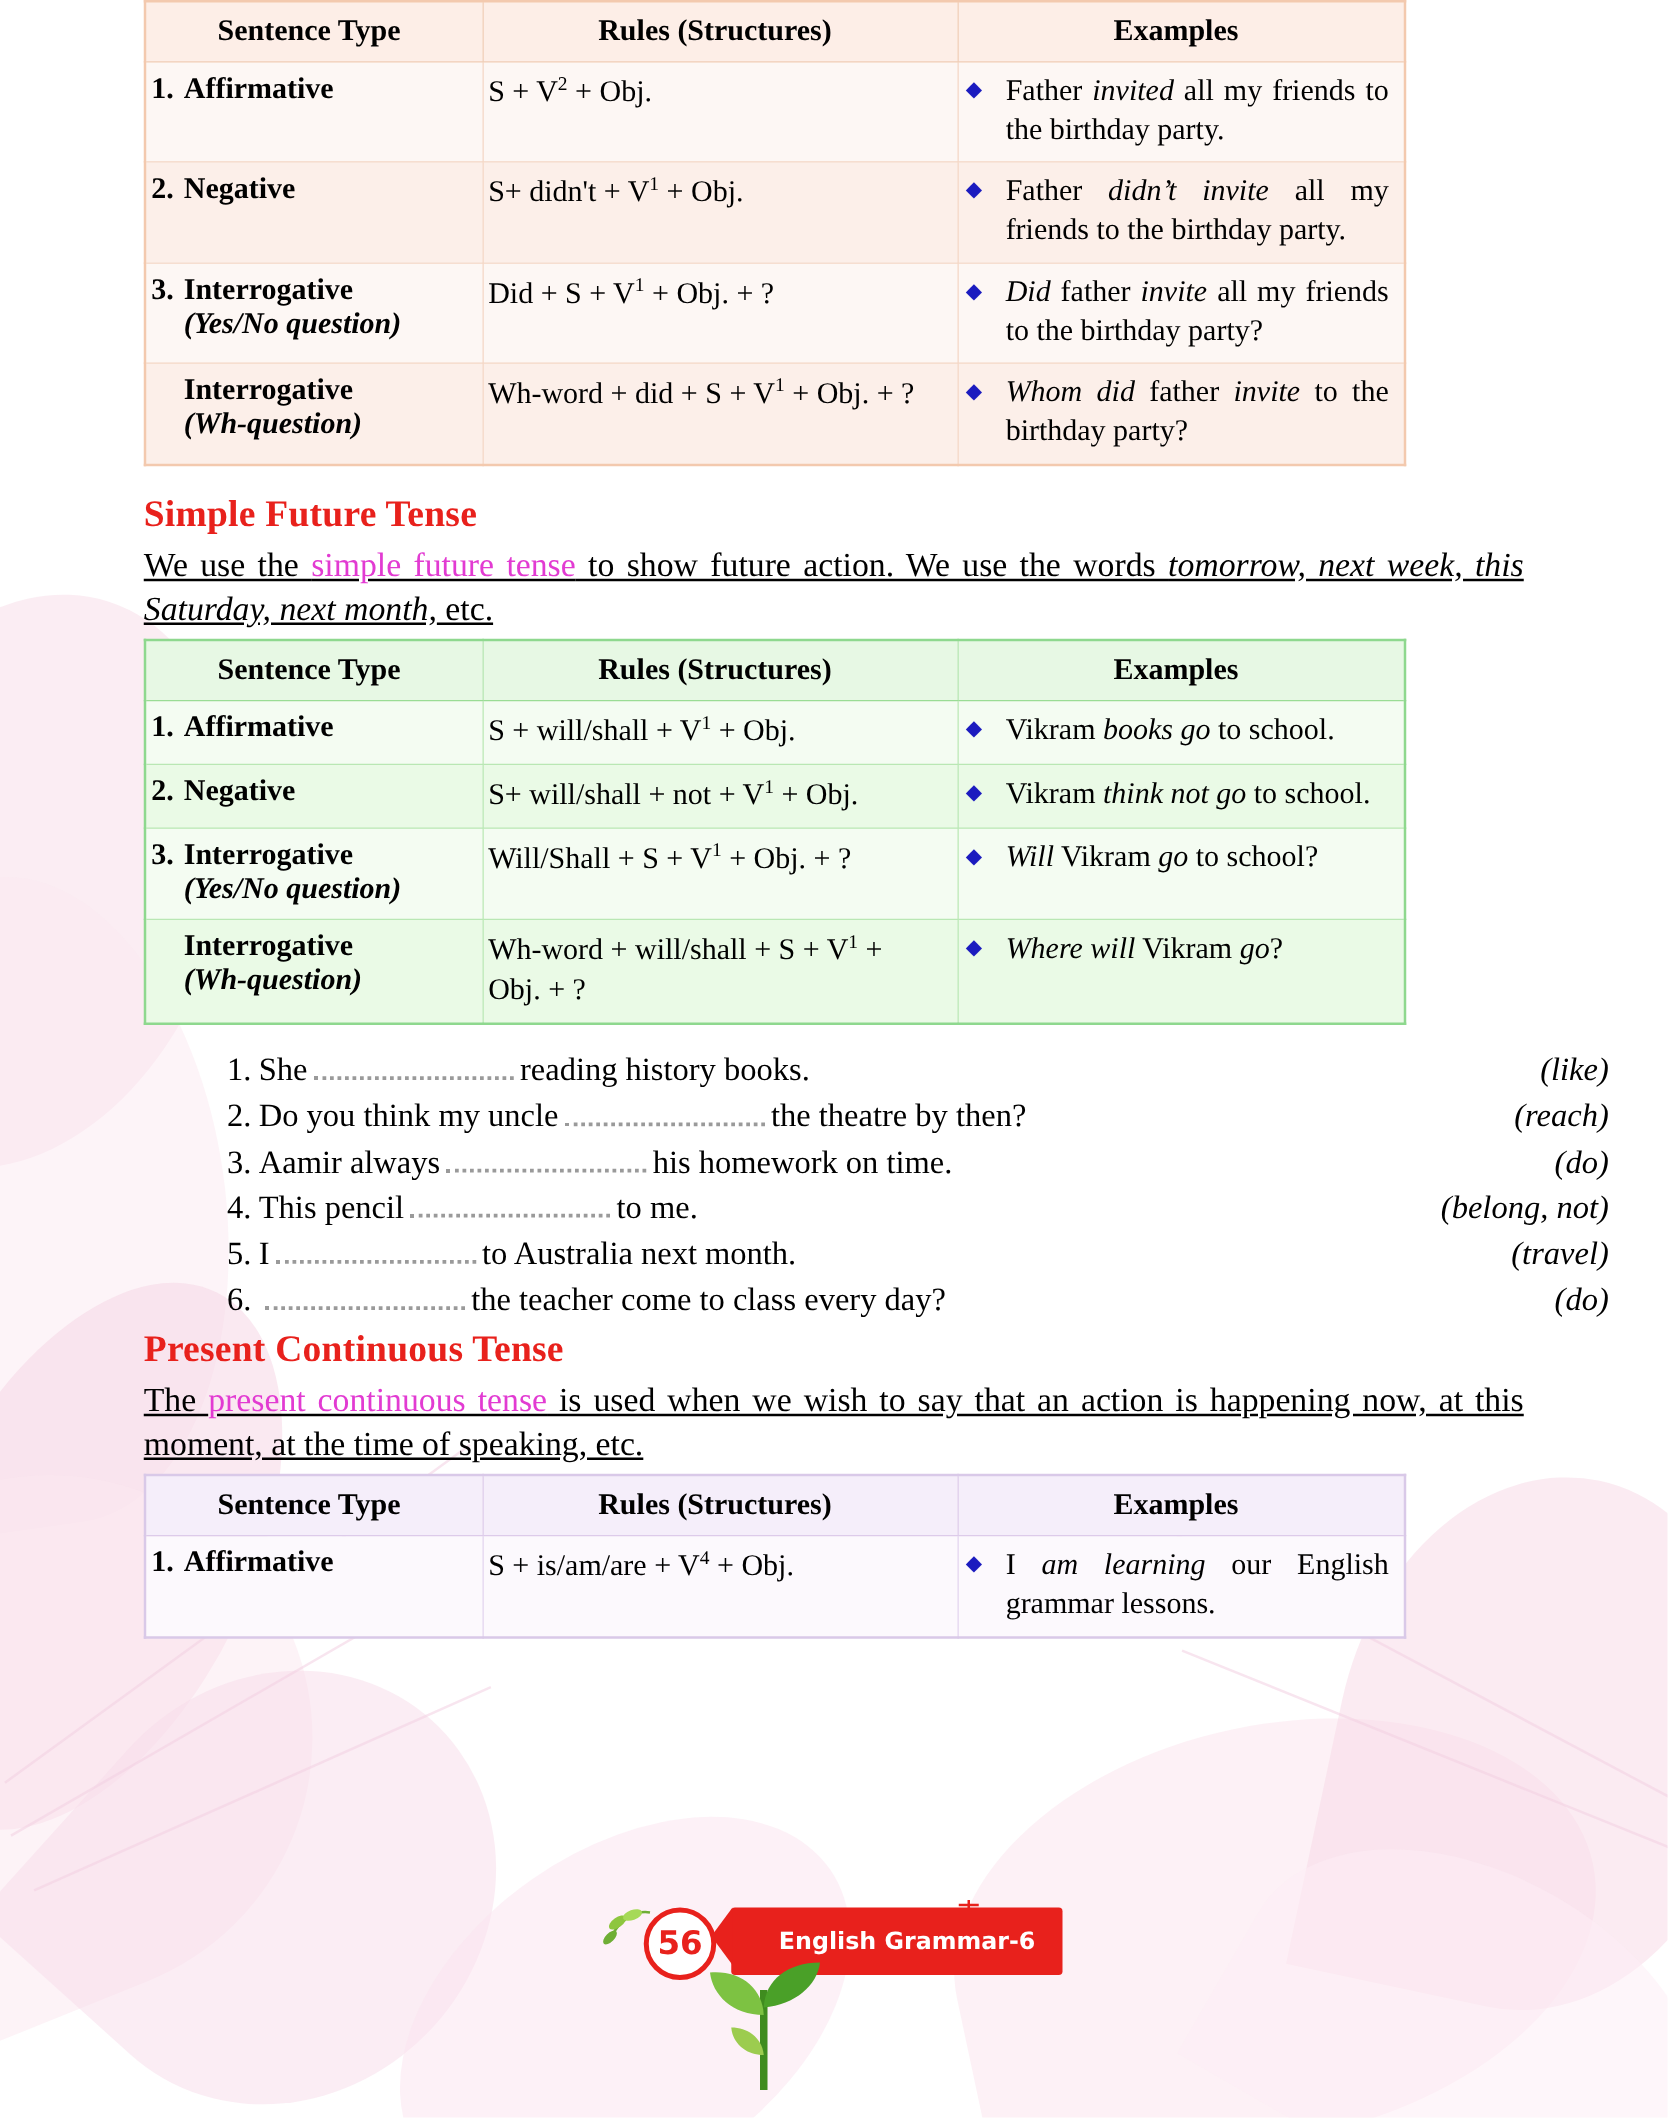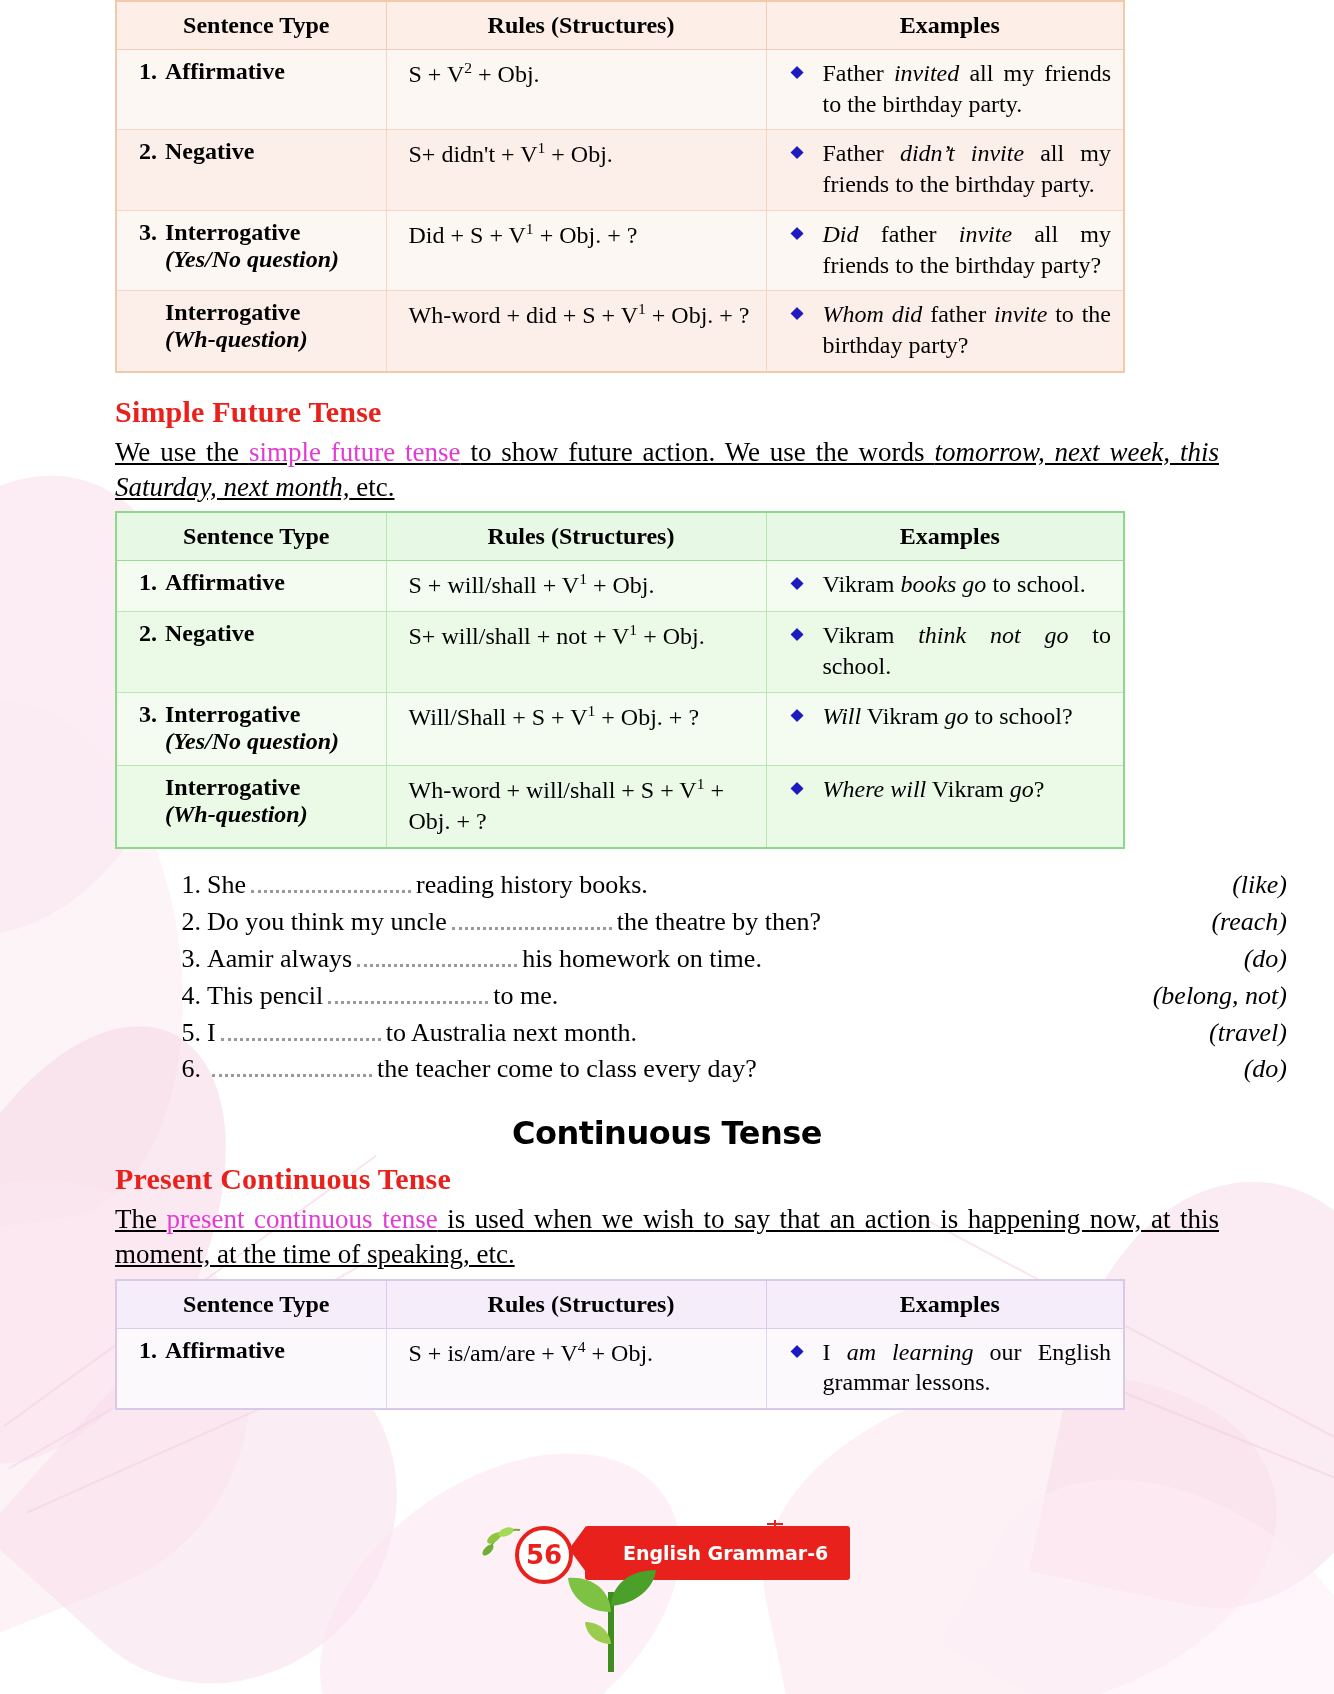--- a/index.html
+++ b/index.html
@@ -35,21 +35,21 @@
   .page { position:relative; z-index:2; padding: 0 115px; }
 
   table.gtab {
     width: 1008px;
     border-collapse: collapse;
     table-layout: fixed;
     font-size: 24px;
   }
   table.gtab th, table.gtab td {
     vertical-align: top;
-    padding: 8px 12px 10px 22px;
+    padding: 8px 12px 10px 4px;
     margin-left: 48px;
   }
   table.gtab th { text-align:center; font-weight:bold; padding-top:10px; padding-bottom:10px; }
   col.c1 { width:270px; }
   col.c2 { width:380px; }
   col.c3 { width:358px; }
 
   
   .t-peach { border:2px solid #f3c9ae; }
   .t-peach th { background:#fdeee7; border-right:1px solid #f0cdb6; border-bottom:1px solid #f0cdb6; }
@@ -300,21 +300,20 @@
     <ol class="blanks">
       <li><span class="n">1.</span><span>She</span><span class="blank b-w"></span><span>reading history books.</span><span class="hint">(like)</span></li>
       <li><span class="n">2.</span><span>Do you think my uncle</span><span class="blank b-w"></span><span>the theatre by then?</span><span class="hint">(reach)</span></li>
       <li><span class="n">3.</span><span>Aamir always</span><span class="blank b-w"></span><span>his homework on time.</span><span class="hint">(do)</span></li>
       <li><span class="n">4.</span><span>This pencil</span><span class="blank b-w"></span><span>to me.</span><span class="hint">(belong, not)</span></li>
       <li><span class="n">5.</span><span>I</span><span class="blank b-w"></span><span>to Australia next month.</span><span class="hint">(travel)</span></li>
       <li><span class="n">6.</span><span></span><span class="blank b-w"></span><span>the teacher come to class every day?</span><span class="hint">(do)</span></li>
     </ol>
   </div>
 
-  <h2 class="center-head">Continuous Tense</h2>
   <h2 class="sec" style="margin-top:4px">Present Continuous Tense</h2>
   <p class="body"><span>The </span><span class="hl">present continuous tense</span><span> is used when we wish to say that an action is happening now, at this moment, at the time of speaking, etc.</span></p>
 
   <table class="gtab t-lav" style="margin-top:6px">
     <colgroup>
         <col class="c1">
         <col class="c2">
         <col class="c3">
       </colgroup>
     <thead>

